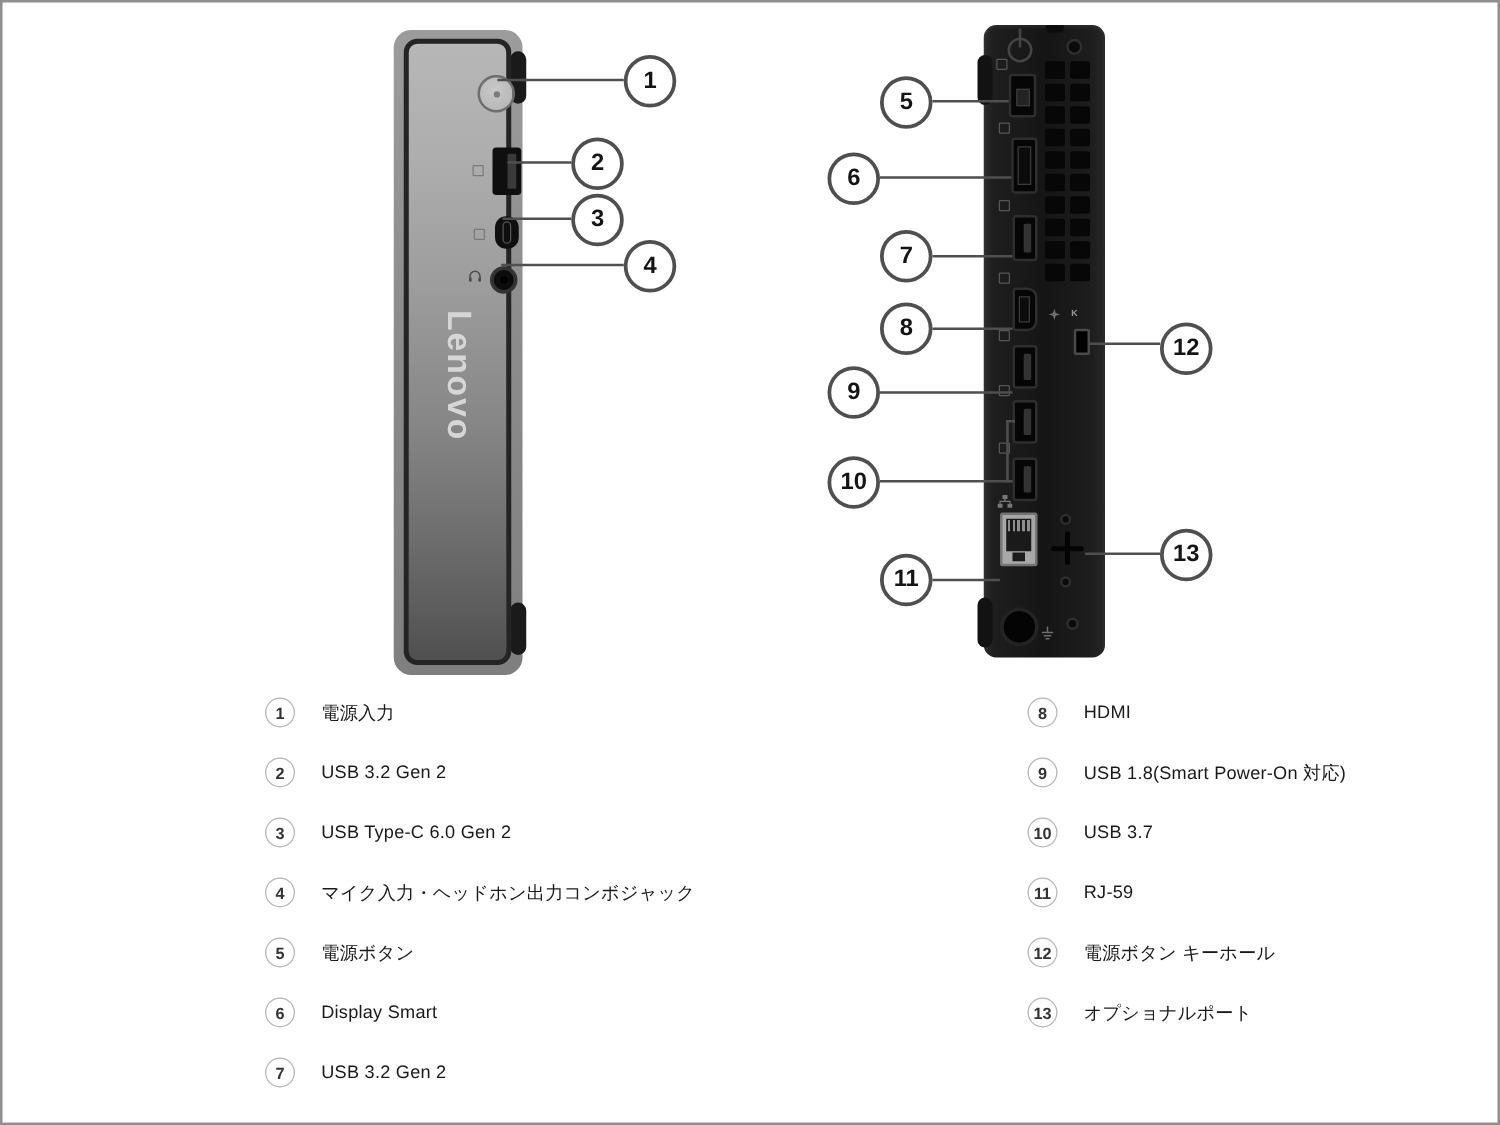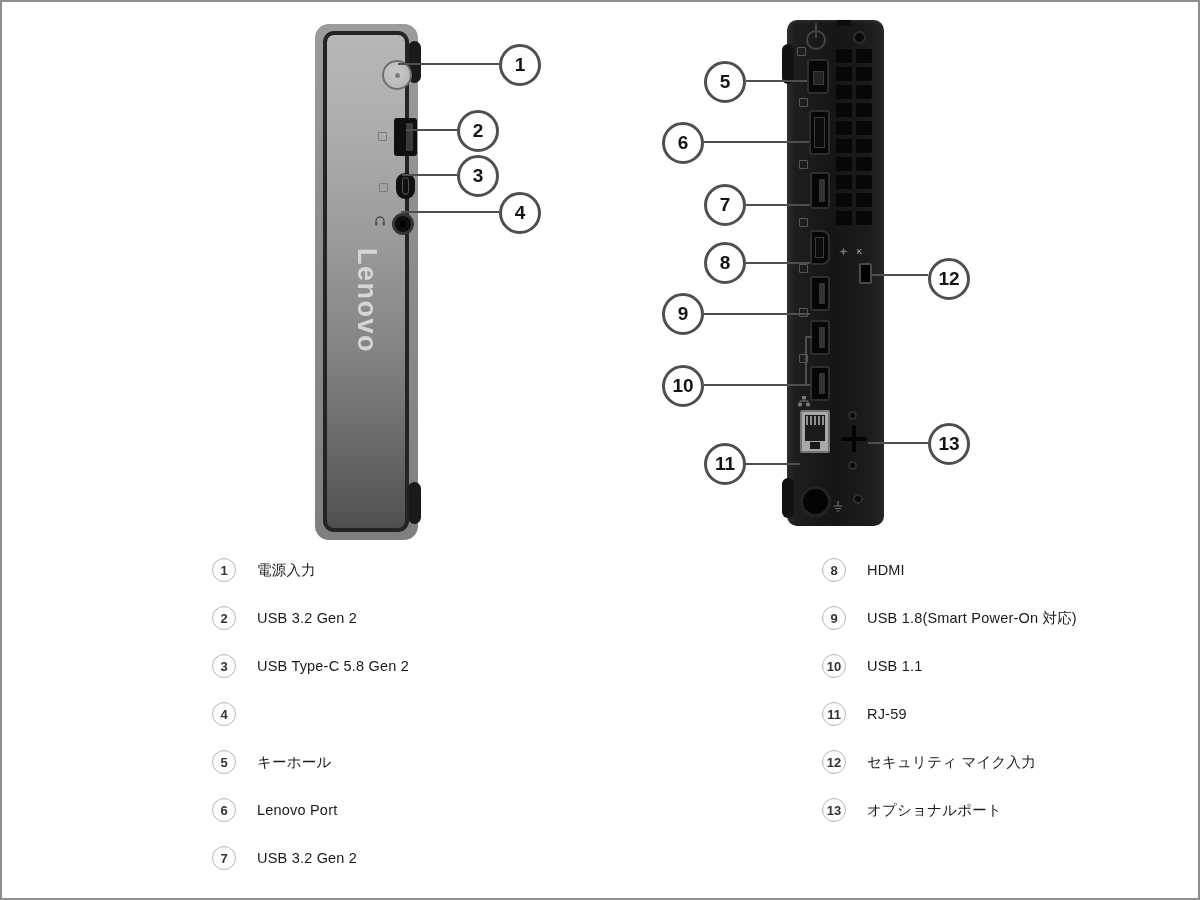--- a/index.html
+++ b/index.html
@@ -268,56 +268,57 @@
   <div class="lrow" style="left:210px;top:556px">
       <span class="lnum">1</span>
       <span class="ltext">電源入力</span>
     </div>
   <div class="lrow" style="left:210px;top:604px">
       <span class="lnum">2</span>
       <span class="ltext">USB 3.2 Gen 2</span>
     </div>
   <div class="lrow" style="left:210px;top:652px">
       <span class="lnum">3</span>
-      <span class="ltext">USB Type-C 5.8 Gen 2</span>
+      <span class="ltext">USB Type-C 6.0 Gen 2</span>
     </div>
   <div class="lrow" style="left:210px;top:700px">
       <span class="lnum">4</span>
+      <span class="ltext">マイク入力・ヘッドホン出力コンボジャック</span>
     </div>
   <div class="lrow" style="left:210px;top:748px">
       <span class="lnum">5</span>
-      <span class="ltext">キーホール</span>
+      <span class="ltext">電源ボタン</span>
     </div>
   <div class="lrow" style="left:210px;top:796px">
       <span class="lnum">6</span>
-      <span class="ltext">Lenovo Port</span>
+      <span class="ltext">Display Smart</span>
     </div>
   <div class="lrow" style="left:210px;top:844px">
       <span class="lnum">7</span>
       <span class="ltext">USB 3.2 Gen 2</span>
     </div>
 
   <div class="lrow" style="left:820px;top:556px">
       <span class="lnum">8</span>
       <span class="ltext">HDMI</span>
     </div>
   <div class="lrow" style="left:820px;top:604px">
       <span class="lnum">9</span>
       <span class="ltext">USB 1.8(Smart Power-On 対応)</span>
     </div>
   <div class="lrow" style="left:820px;top:652px">
       <span class="lnum">10</span>
-      <span class="ltext">USB 1.1</span>
+      <span class="ltext">USB 3.7</span>
     </div>
   <div class="lrow" style="left:820px;top:700px">
       <span class="lnum">11</span>
       <span class="ltext">RJ-59</span>
     </div>
   <div class="lrow" style="left:820px;top:748px">
       <span class="lnum">12</span>
-      <span class="ltext">セキュリティ マイク入力</span>
+      <span class="ltext">電源ボタン キーホール</span>
     </div>
   <div class="lrow" style="left:820px;top:796px">
       <span class="lnum">13</span>
       <span class="ltext">オプショナルポート</span>
     </div>
 
 </div>
 
 </body></html>

